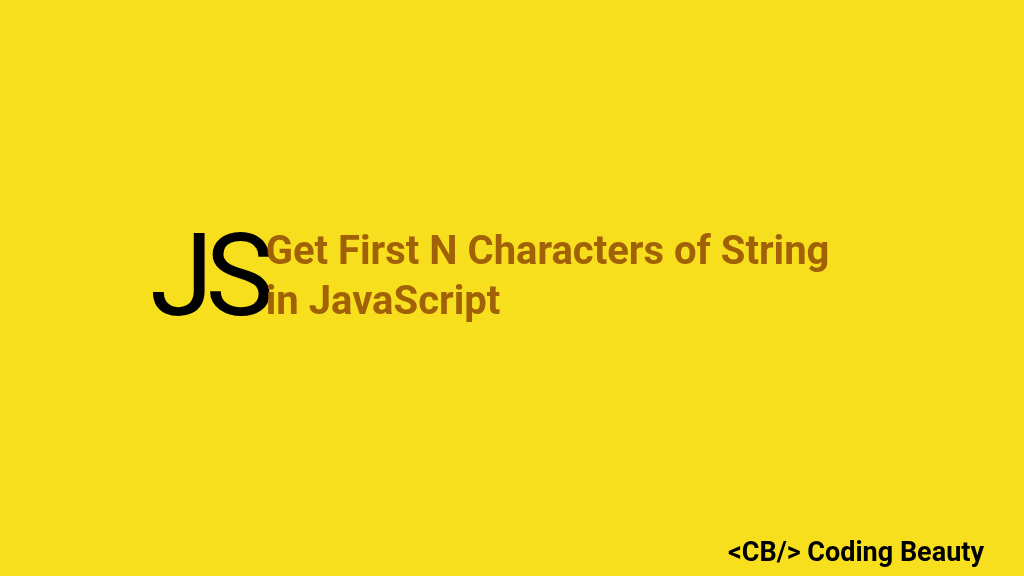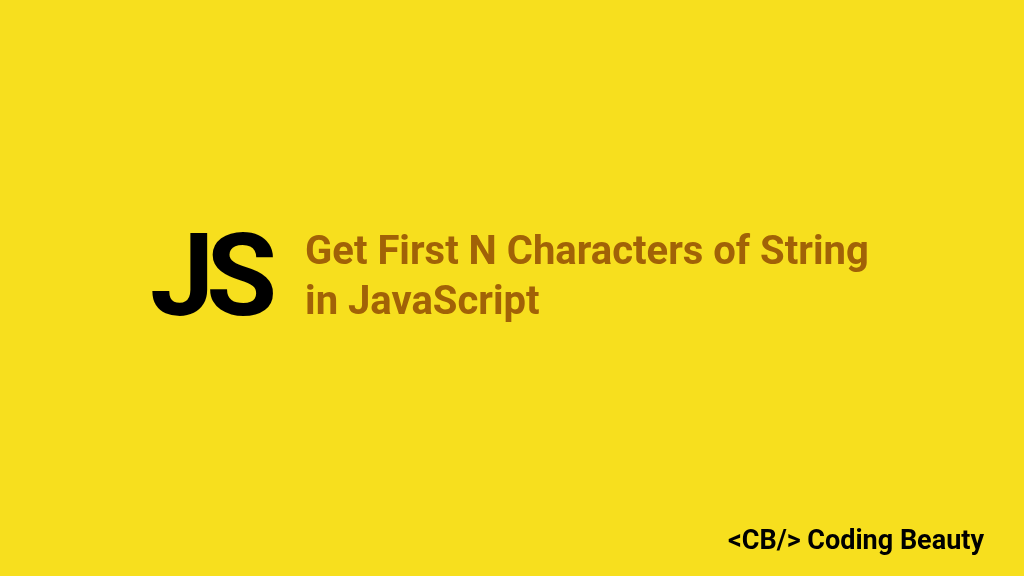--- a/index.html
+++ b/index.html
@@ -18,36 +18,35 @@
     .content {
       display: flex;
       align-items: center;
       position: absolute;
       top: 218px;
       left: 150px;
       right: 60px;
     }
     .js-logo {
       font-size: 115px;
-      font-weight: 700;
+      font-weight: 400;
       color: #000000;
       letter-spacing: -8px;
       line-height: 1;
-      margin-right: 36px;
     }
     .title {
       font-size: 40px;
       font-weight: 700;
       color: #a16207;
       line-height: 1.25;
       max-width: 590px;
     }
     .footer {
       position: absolute;
-      bottom: 20px;
+      bottom: 8px;
       right: 40px;
       font-size: 27px;
       font-weight: 700;
       color: #000000;
     }
   </style>
 </head>
 <body>
 
 <div class="content">

